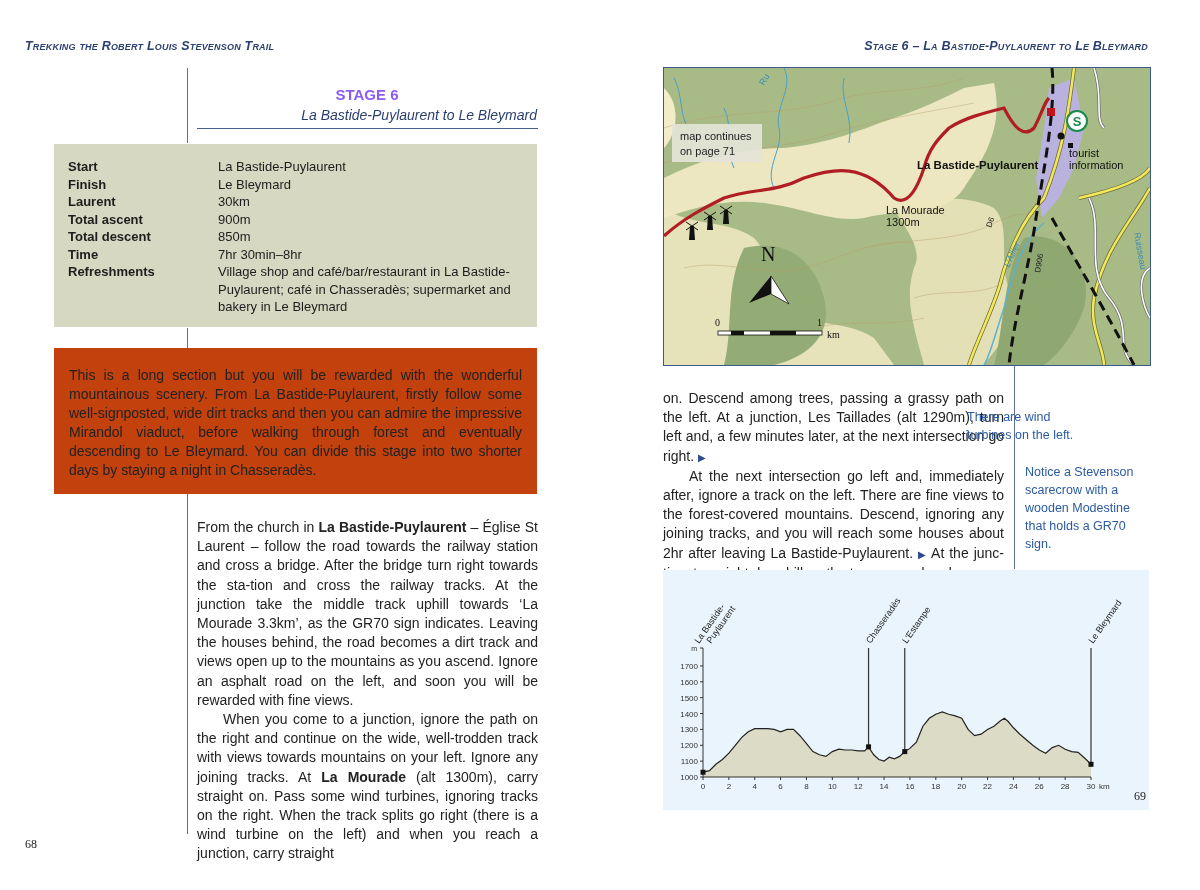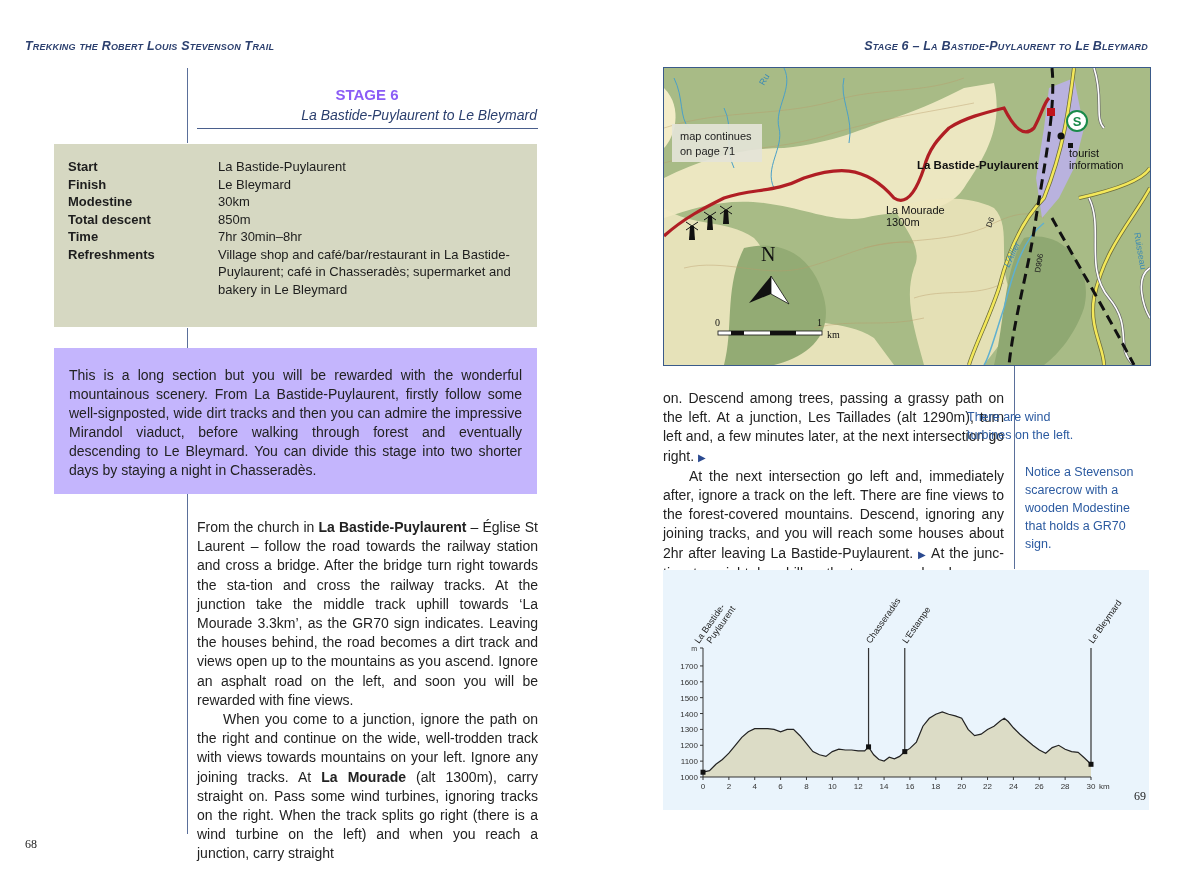--- a/index.html
+++ b/index.html
@@ -8,21 +8,21 @@
   .abs { position:absolute; }
   .running-head { font-family:"Liberation Sans", sans-serif; font-weight:bold; font-style:italic;
          color:#2b3f6e; font-size:12.5px; font-variant:small-caps; letter-spacing:0.2px; }
   .rule-v { background:#5a6f9a; width:1px; }
   .stage-title { font-weight:bold; color:#8b5cf6; font-size:15px; text-align:center; }
   .stage-sub { font-style:italic; color:#2b3f6e; font-size:14px; text-align:right; }
   .info-box { background:#d6d8c2; }
   .info-row { display:flex; font-size:13px; line-height:17.5px; color:#1d1d1d;gap:20px; }
   .info-row .k { width:130px; font-weight:bold; flex:none; }
   .info-row .v { flex:1; }
-  .intro-box { background:#c4b5fd; font-size:14px; line-height:19px; color:#222; text-align:justify; }
+  .intro-box { background:#c2410c; font-size:14px; line-height:19px; color:#222; text-align:justify; }
   .body-text { font-size:14px; line-height:19.2px; color:#222; text-align:justify; hyphens:manual; }
   .body-text p { margin:0; }
   .body-text p.indent { text-indent:26px; }
   .sidenote { color:#2b5aa0; font-size:12.5px; line-height:18px; }
   .page-num { font-family:"Liberation Serif", serif; font-size:12px; color:#222; }
   .map-frame { border:1px solid #3a5a8a; background:#a9bd8a; overflow:hidden; }
   .profile-box { background:#eaf4fc; }
   .arrow { color:#2b4a90; font-size:10px; }
 </style>
 </head>
@@ -42,22 +42,26 @@
   <div style="padding:14px 14px 0 14px;" id="info-rows">
       <div class="info-row">
         <div class="k">Start</div>
         <div class="v">La Bastide-Puylaurent</div>
       </div>
       <div class="info-row">
         <div class="k">Finish</div>
         <div class="v">Le Bleymard</div>
       </div>
       <div class="info-row">
-        <div class="k">Modestine</div>
+        <div class="k">Laurent</div>
         <div class="v">30km</div>
+      </div>
+      <div class="info-row">
+        <div class="k">Total ascent</div>
+        <div class="v">900m</div>
       </div>
       <div class="info-row">
         <div class="k">Total descent</div>
         <div class="v">850m</div>
       </div>
       <div class="info-row">
         <div class="k">Time</div>
         <div class="v">7hr 30min–8hr</div>
       </div>
       <div class="info-row">

